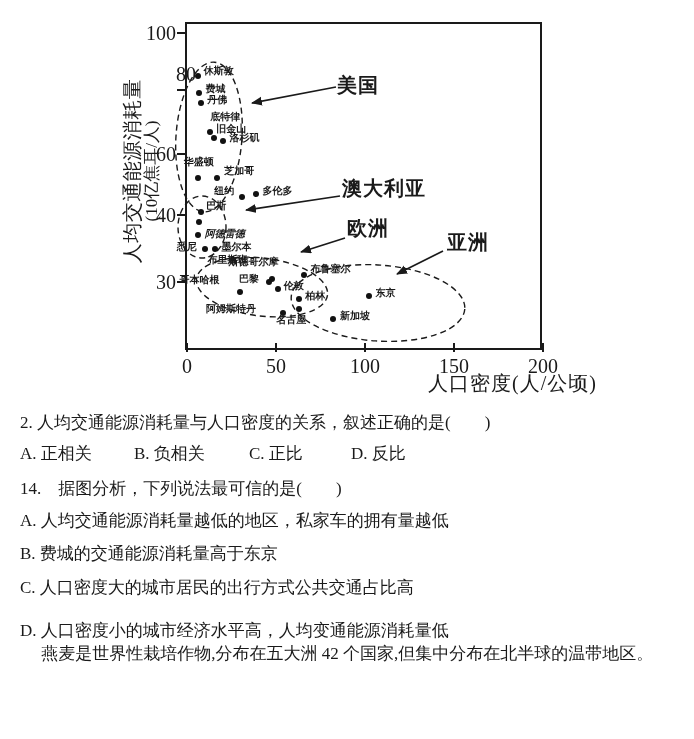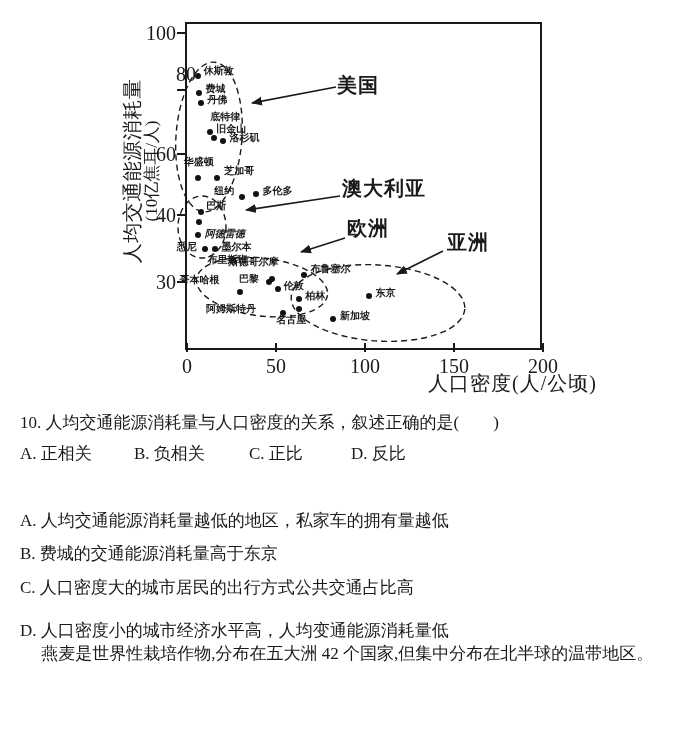--- a/index.html
+++ b/index.html
@@ -129,26 +129,27 @@
       <div class="dot" style="position: absolute; left: 296.14px; top: 306.2px;"></div>
       <div class="citylab" style="position: absolute; left: 276.14px; top: 315.2px;">名古屋</div>
       <div class="dot" style="position: absolute; left: 329.96px; top: 316.4px;"></div>
       <div class="citylab" style="position: absolute; left: 339.96px; top: 311.4px;">新加坡</div>
       <div class="regionlab" style="position: absolute; left: 337px; top: 75px;">美国</div>
       <div class="regionlab" style="position: absolute; left: 342px; top: 178px;">澳大利亚</div>
       <div class="regionlab" style="position: absolute; left: 347px; top: 218px;">欧洲</div>
       <div class="regionlab" style="position: absolute; left: 447px; top: 232px;">亚洲</div>
     </div>
 
-  <div class="tline" style="top:412px">10. 人均交通能源消耗量与人口密度的关系，叙述正确的是(　　)</div>
+  <div class="tline" style="top:412px">2. 人均交通能源消耗量与人口密度的关系，叙述正确的是(　　)</div>
   <div class="optrow" style="top:443px">
     <span class="opt" style="left:20px">A. 正相关</span>
     <span class="opt" style="left:134px">B. 负相关</span>
     <span class="opt" style="left:249px">C. 正比</span>
     <span class="opt" style="left:351px">D. 反比</span>
   </div>
+  <div class="tline" style="top:478px">14.　据图分析，下列说法最可信的是(　　)</div>
   <div class="tline" style="top:543px">B. 费城的交通能源消耗量高于东京</div>
   <div class="tline" style="top:510px">A. 人均交通能源消耗量越低的地区，私家车的拥有量越低</div>
   <div class="tline" style="top:577px">C. 人口密度大的城市居民的出行方式公共交通占比高</div>
   <div class="tline" style="top:620px">D. 人口密度小的城市经济水平高，人均变通能源消耗量低</div>
   <div class="tline" style="top:643px">　 燕麦是世界性栽培作物,分布在五大洲 42 个国家,但集中分布在北半球的温带地区。</div>
 
 </div>
 
 </body></html>

